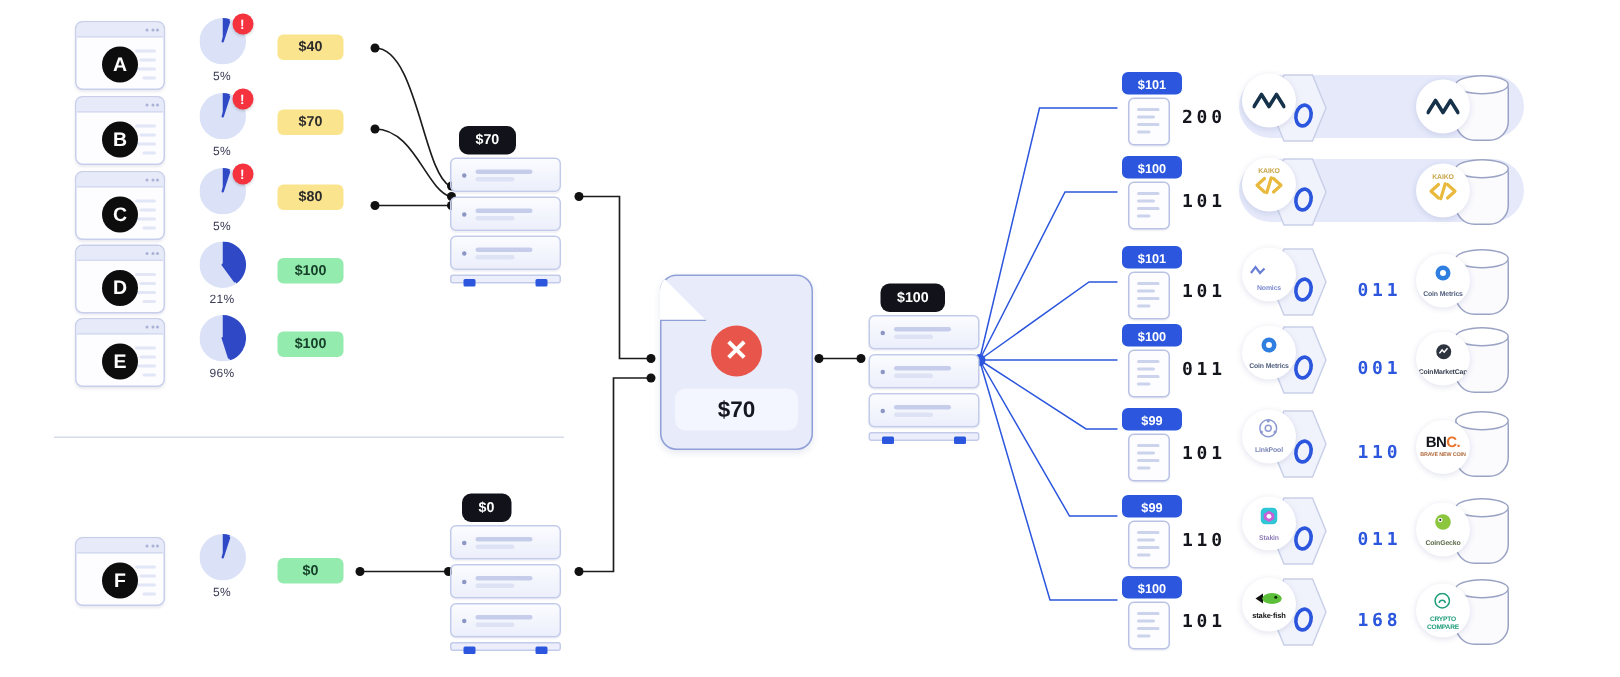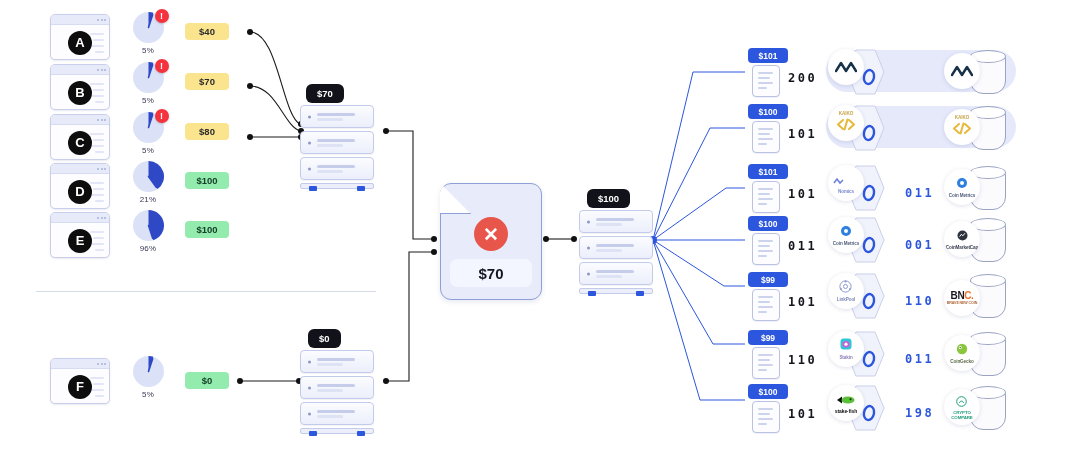--- a/index.html
+++ b/index.html
@@ -569,21 +569,21 @@
     </svg>
     <div class="logo-circ">
             <div style="text-align:center"><svg width="22" height="10" viewBox="0 0 22 10">
                 <path d="M2,5 L7,1.6 L7,8.4 Z" fill="#111"></path>
                 <ellipse cx="13" cy="5" rx="6.5" ry="3.6" fill="#5bbf3a"></ellipse>
                 <circle cx="15.5" cy="4.2" r="1" fill="#0d2d0a"></circle>
               </svg><div class="logo-txt" style="color:#111;font-size:5px">stake·fish</div></div>
           </div>
   </div>
       </div>
-      <div class="abs binary blue" style="left:905px;top:406px;">198</div>
+      <div class="abs binary blue" style="left:905px;top:406px;">168</div>
     </div>
   <div id="consumers">
       <div class="abs" style="left:944px;top:50px;display:flex;align-items:center;">
         <div class="logo-circ" style="position:relative;left:0;top:0;margin-right:-10px;z-index:3;">
           <svg width="22" height="14" viewBox="0 0 22 14">
             <polyline points="1,11 6,3 11,11 16,3 21,11" fill="none" stroke="#16324a" stroke-width="2.4" stroke-linejoin="round" stroke-linecap="round"></polyline>
           </svg>
         </div>
         <div class="cyl">
       <div class="tube"></div>

